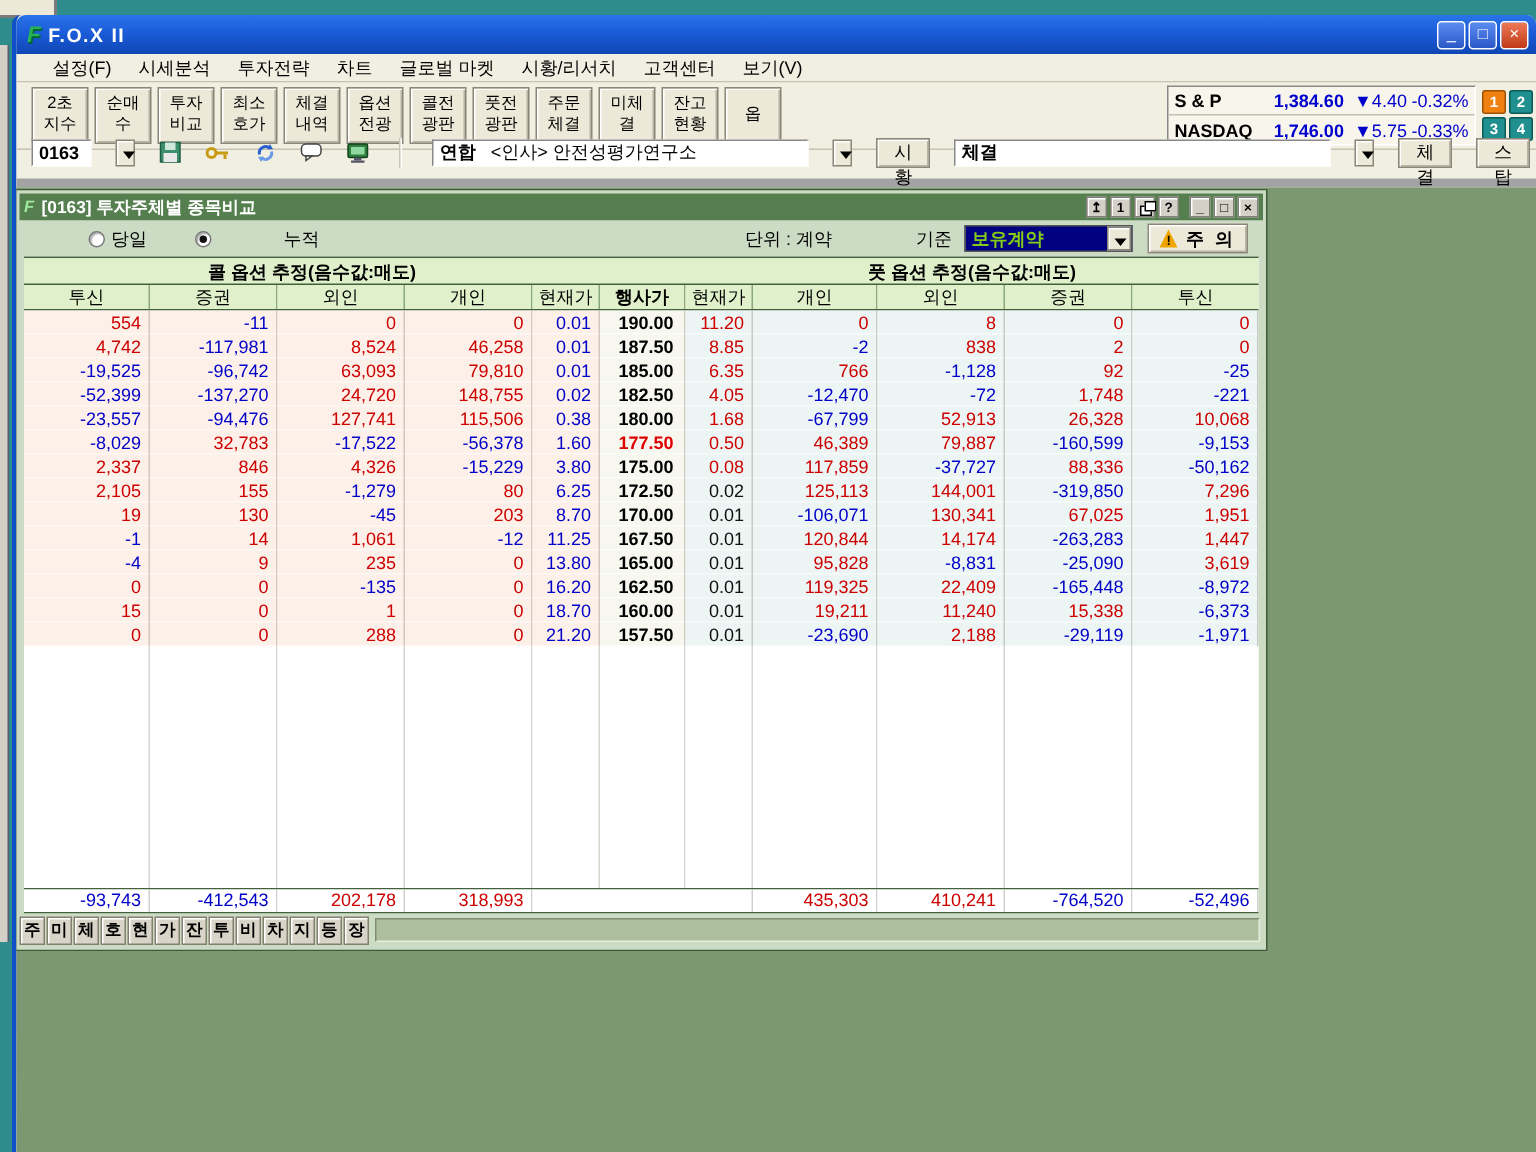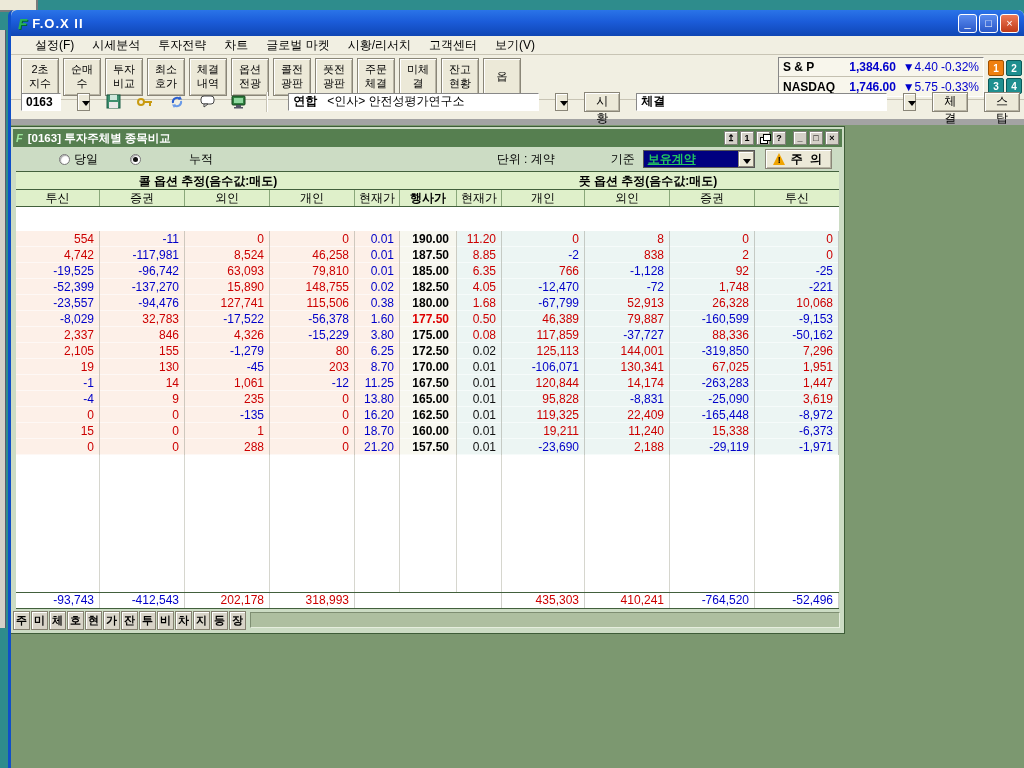--- a/index.html
+++ b/index.html
@@ -105,21 +105,21 @@
   .radio { display:flex; align-items:center; gap:4px; }
   .radio-dot { width:11px; height:11px; border-radius:50%; background:#fff;
     border:1px solid #777; box-shadow:inset 1px 1px 1px #aaa; position:relative; }
   .radio-dot.on::after { content:""; position:absolute; left:2px; top:2px; width:5px; height:5px;
     border-radius:50%; background:#111; }
   .r1 { margin-left:40px; } .r2 { margin-left:32px;gap:48px; }
   .unit-label { margin-left:auto; }
   .basis-label { margin-left:56px; }
   .basis-select { margin-left:8px; width:112px; height:18px; display:flex; align-items:center;
     background:var(--select-navy,#000080); border:1px solid #555; }
-  .basis-value { color:#22c55e; font-weight:bold; padding:0 4px; flex:1;text-decoration:underline; }
+  .basis-value { color:#84cc16; font-weight:bold; padding:0 4px; flex:1; }
   .warn-btn { margin-left:10px; margin-right:4px; height:20px; display:flex; align-items:center; gap:5px;
     background:#ece9d8; border:1px solid #8a8678;
     box-shadow:inset 1px 1px 0 #fff, inset -1px -1px 0 #b8b4a4; padding:0 7px;
     font-size:12px; font-weight:bold; letter-spacing:2px; }
   .warn-icon { position:relative; width:13px; height:12px; }
   .warn-icon::before { content:""; position:absolute; left:0; top:0;
     border-left:6.5px solid transparent; border-right:6.5px solid transparent;
     border-bottom:12px solid #f0a400; }
   .warn-icon::after { content:"!"; position:absolute; left:0; top:2px; width:13px;
     text-align:center; font-size:9px; font-weight:bold; color:#000; letter-spacing:0; }
@@ -131,21 +131,21 @@
   .hdr1 { height:18px; flex:none; display:flex; background:var(--header-green-bg,#dff0ca);
     border-bottom:1px solid #42603c; }
   .hdr1 .hc { width:384px; text-align:center; font-weight:bold; line-height:18px; }
   .hdr1 .hm { width:57px; }
   .hdr1 .hp { flex:1; text-align:center; font-weight:bold; line-height:18px; }
   .hdr2 { height:17px; flex:none; border-bottom:1px solid #42603c; }
   .h2c { background:var(--header-green-bg,#dff0ca); text-align:center; line-height:16px;
     border-right:1px solid #8aa87a; font-size:12px; }
   .h2c.c6 { font-weight:bold; }
   .h2c.c11 { border-right:none; }
-  .rows { flex:none; grid-auto-rows:16px;margin-top:24px; }
+  .rows { flex:none; grid-auto-rows:16px; }
   .cell { line-height:16px; text-align:right; padding-right:5px;
     border-right:1px solid rgba(150,150,140,.45);
     box-shadow:inset 0 -1px 0 rgba(255,255,255,.55); font-size:12px; }
   .cell.call, .cell.cp { background:var(--call-row-bg,#fdf0e8); }
   .cell.pp, .cell.put { background:var(--put-row-bg,#ecf5f3); }
   .cell.strike { background:#f7f7ef; font-weight:bold; padding-right:7px; }
   .pos { color:var(--up-red,#cc0000); }
   .neg { color:var(--down-blue,#0000c8); }
   .flat { color:#111; }
   .strike.hot { color:#dd0000; }
@@ -386,21 +386,21 @@
             <div class="cell call pos">79,810</div>
             <div class="cell cp neg">0.01</div>
             <div class="cell strike">185.00</div>
             <div class="cell pp pos">6.35</div>
             <div class="cell put pos">766</div>
             <div class="cell put neg">-1,128</div>
             <div class="cell put pos">92</div>
             <div class="cell put neg">-25</div>
             <div class="cell call neg">-52,399</div>
             <div class="cell call neg">-137,270</div>
-            <div class="cell call pos">15,890</div>
+            <div class="cell call pos">24,720</div>
             <div class="cell call pos">148,755</div>
             <div class="cell cp neg">0.02</div>
             <div class="cell strike">182.50</div>
             <div class="cell pp pos">4.05</div>
             <div class="cell put neg">-12,470</div>
             <div class="cell put neg">-72</div>
             <div class="cell put pos">1,748</div>
             <div class="cell put neg">-221</div>
             <div class="cell call neg">-23,557</div>
             <div class="cell call neg">-94,476</div>

